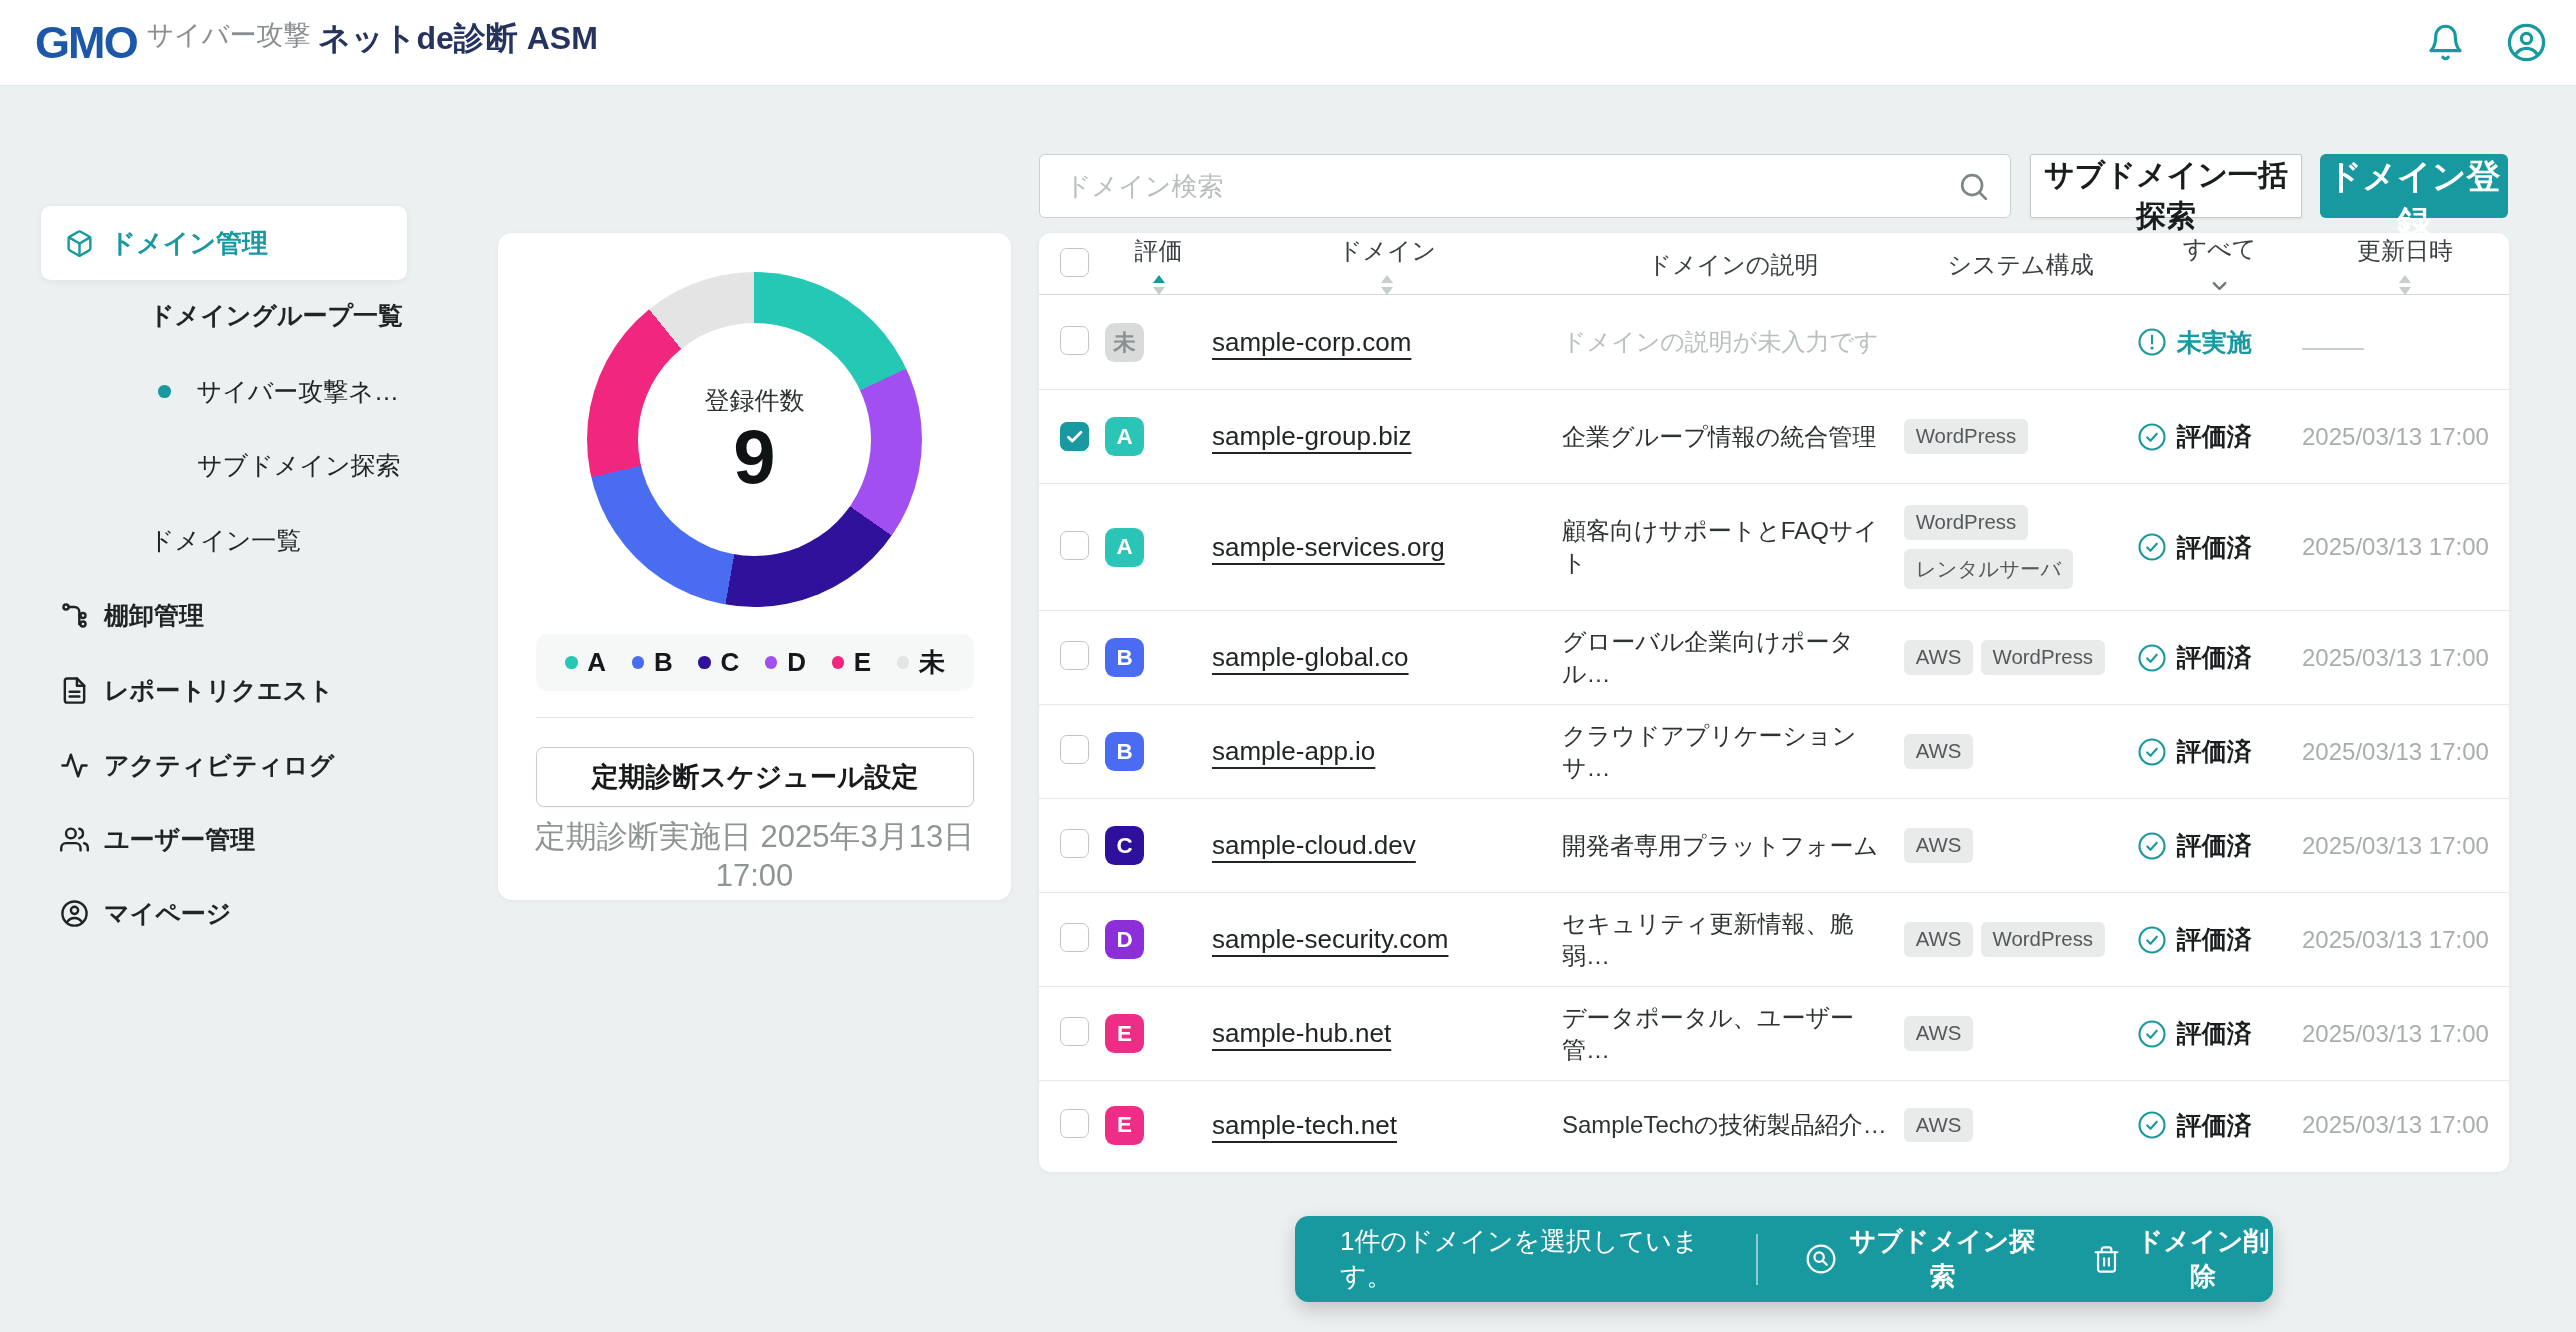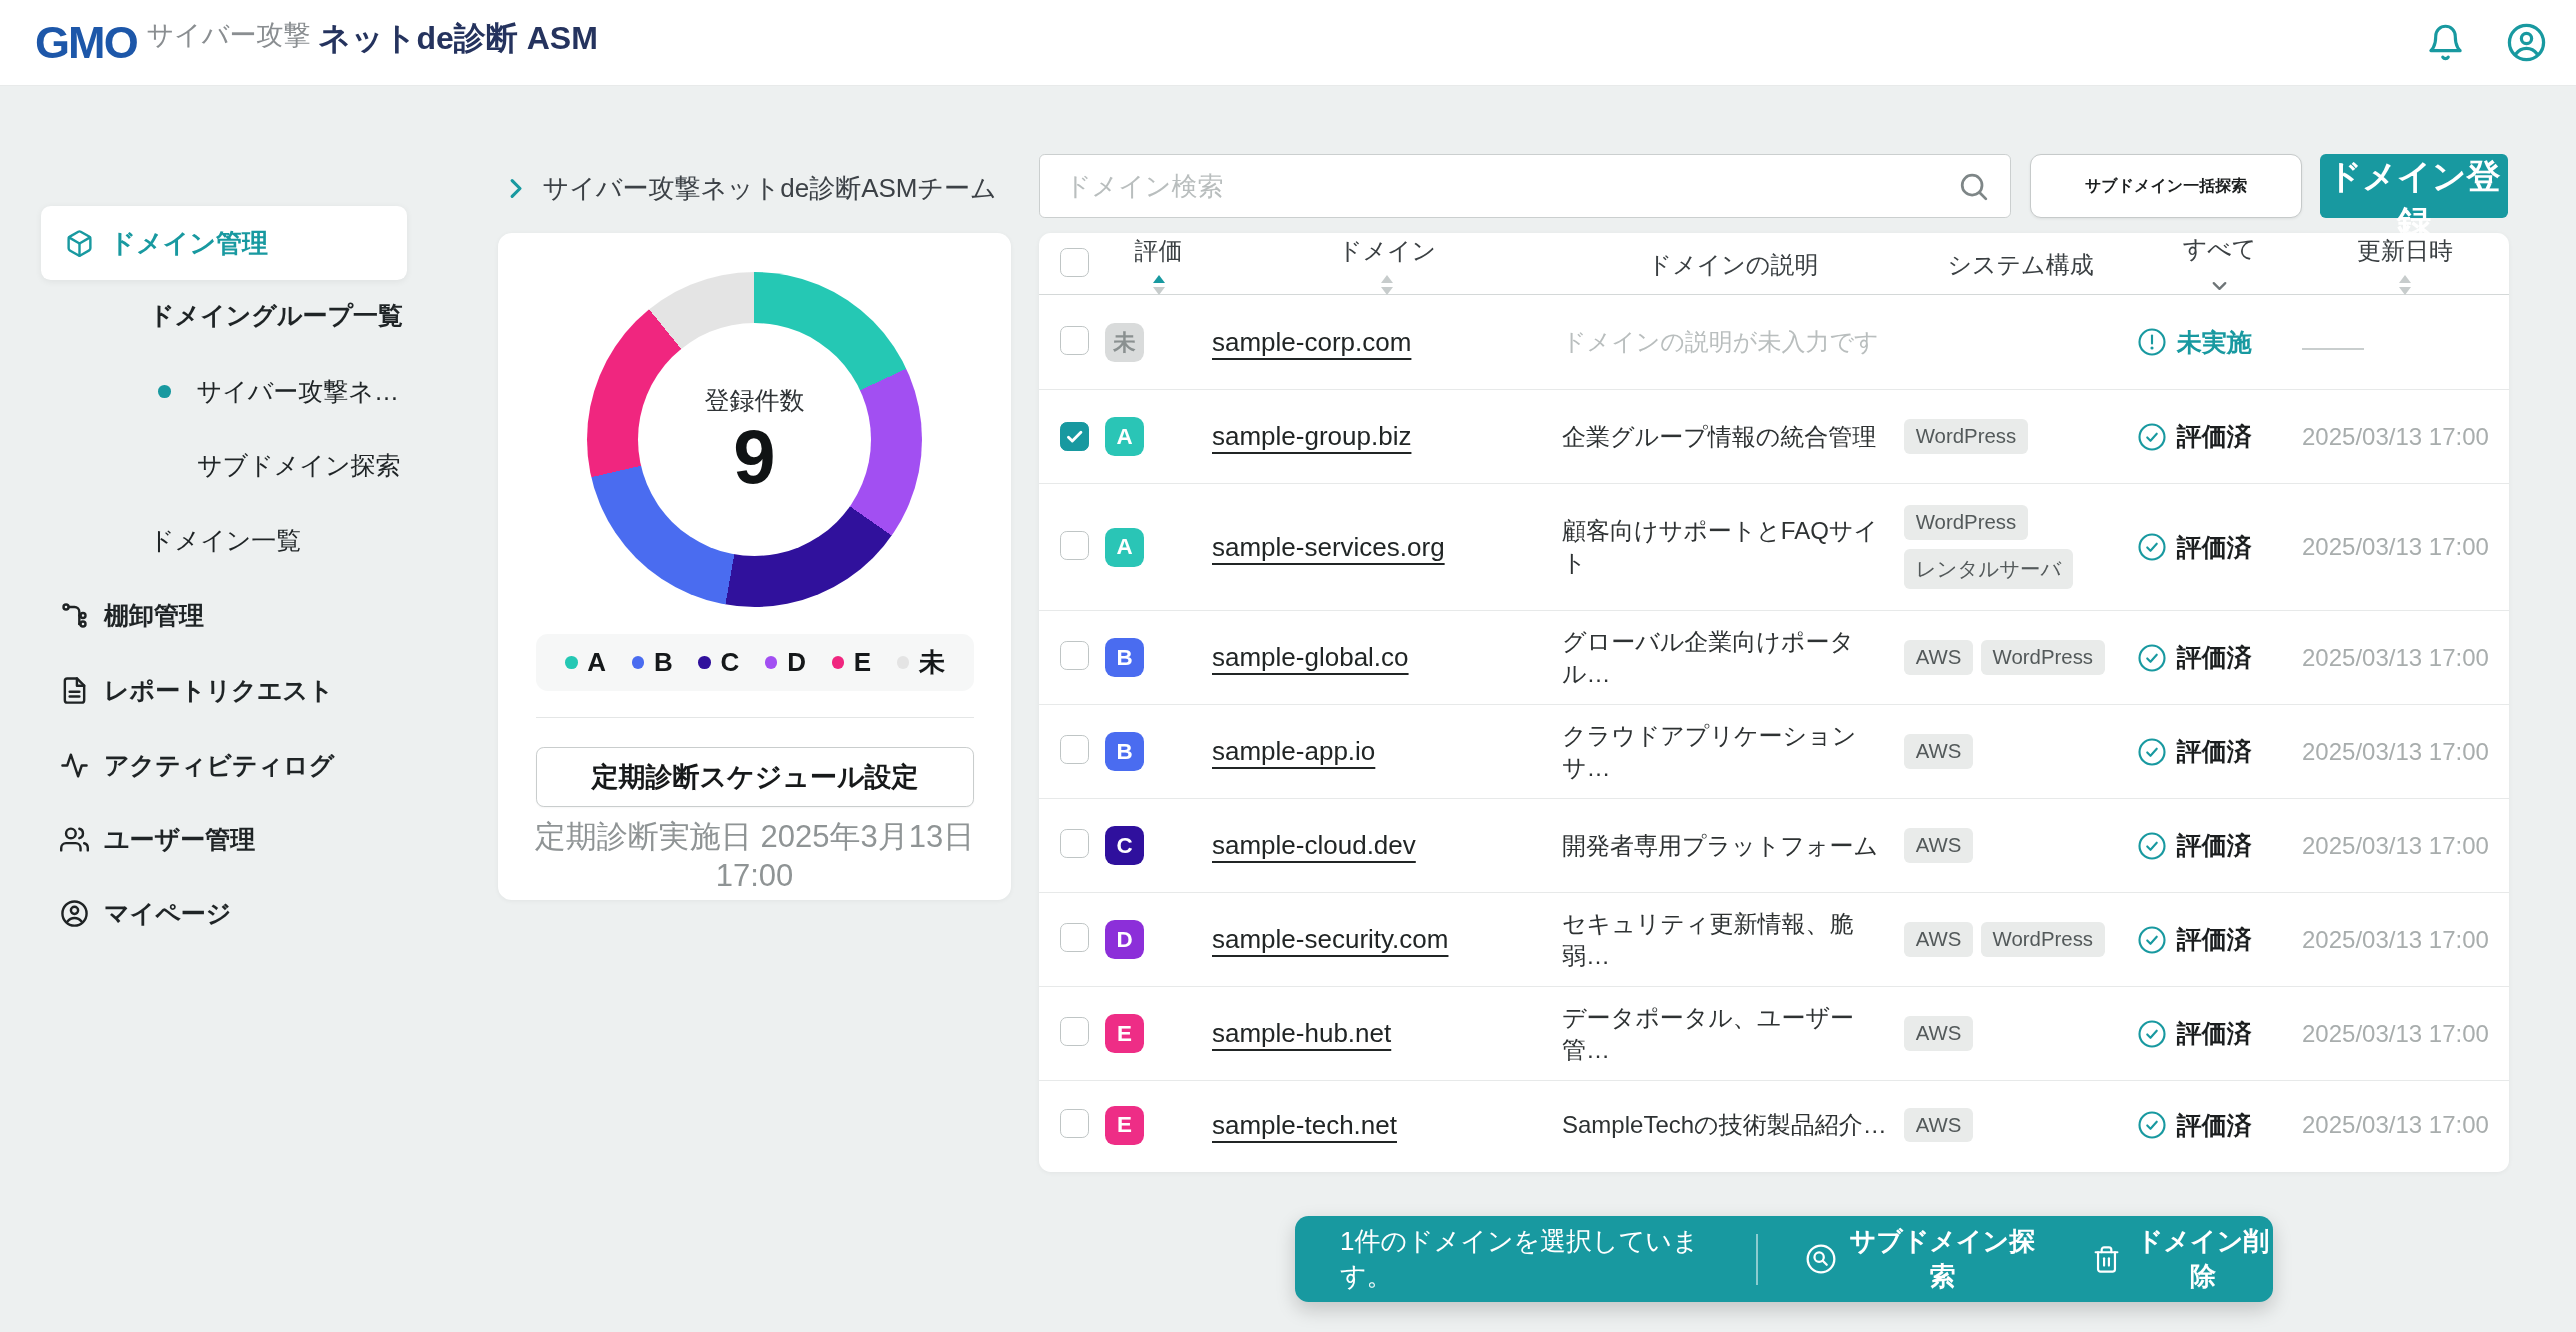--- a/index.html
+++ b/index.html
@@ -52,21 +52,21 @@
     border-radius:7.8px; font-family:inherit; font-size:27px; font-weight:700; color:#17191A; cursor:pointer; box-shadow:0 1px 1.9px rgba(0,0,0,.04); }
   .schedule-date { position:absolute; left:0; top:583px; width:513px; text-align:center; font-size:31px; color:#8F9495; }
 
   
   .search-wrap { position:absolute; left:1039px; top:154px; width:972px; height:64px; }
   .search-input { width:100%; height:100%; border:1.9px solid #CBCFCF; border-radius:5.8px; background:#fff; font-family:inherit;
     font-size:26px; color:#333; padding:0 68px 0 25px; outline:none; }
   .search-input::placeholder { color:#B9BEBE; }
   .search-icon { position:absolute; right:21.4px; top:15.6px; }
   .bulk-btn { position:absolute; left:2030px; top:154px; width:272px; height:64px; background:#fff; border:1.9px solid #C6CACA;
-    border-radius:11px; font-family:inherit; font-size:16px; font-weight:700; color:#1A1D1E; cursor:pointer; box-shadow:0 1px 2.9px rgba(0,0,0,.07); }
+    border-radius:2px; font-family:inherit; font-size:30px; font-weight:700; color:#1A1D1E; cursor:pointer; box-shadow:0 1px 2.9px rgba(0,0,0,.07); }
   .register-btn { position:absolute; left:2320px; top:154px; width:188px; height:64px; background:var(--teal,#1899A0); border:none;
     border-radius:5.8px; font-family:inherit; font-size:34px; font-weight:700; color:#fff; cursor:pointer; }
 
   
   .table-card { position:absolute; left:1039px; top:233px; width:1470px; height:939px; background:#fff; border-radius:11.7px;
     box-shadow:0 1px 4.9px rgba(0,0,0,.05); overflow:hidden; }
   .grid-row { display:grid; grid-template-columns:66px 107px 350px 342px 233px 165px 206px; align-items:center; }
   .thead { height:62px; border-bottom:1.9px solid #D4D8D8; }
   .th-cell { display:flex; align-items:center; gap:8.8px; font-size:24px; font-weight:500; color:#3B4043;flex-direction:column; }
   .c-check { padding-left:21.4px; }
@@ -202,28 +202,20 @@
           <svg width="29" height="29" viewBox="0 0 24 24" fill="none" stroke-width="2" stroke-linecap="round" stroke-linejoin="round">
             <circle cx="12" cy="12" r="10"></circle>
             <circle cx="12" cy="9.4" r="3"></circle>
             <path d="M6.2 18.6a7.2 7.2 0 0 1 11.6 0"></path>
           </svg>
         </span>
         <span>マイページ</span>
       </div>
     </nav>
 
-  <div class="breadcrumb">
-    <span style="display:inline-flex;">
-      <svg width="27" height="27" viewBox="0 0 24 24" fill="none" stroke="#1899A0" stroke-width="2.8" stroke-linecap="round" stroke-linejoin="round">
-          <path d="M9 5l7 7-7 7"></path>
-        </svg>
-    </span>
-    <span class="crumb-label">サイバー攻撃ネットde診断ASMチーム</span>
-  </div>
 
   <section class="chart-card">
     <div class="donut" id="donut" style="background: conic-gradient(rgb(37, 200, 180) 0deg, rgb(37, 200, 180) 65deg, rgb(162, 79, 242) 65deg, rgb(162, 79, 242) 125deg, rgb(48, 17, 156) 125deg, rgb(48, 17, 156) 190deg, rgb(74, 108, 240) 190deg, rgb(74, 108, 240) 257deg, rgb(240, 38, 127) 257deg, rgb(240, 38, 127) 321deg, rgb(228, 228, 228) 321deg, rgb(228, 228, 228) 360deg);">
       <div class="donut-hole">
         <div class="donut-label">登録件数</div>
         <div class="donut-value">9</div>
       </div>
     </div>
     <div class="legend" id="legend">
         <span class="legend-item">

